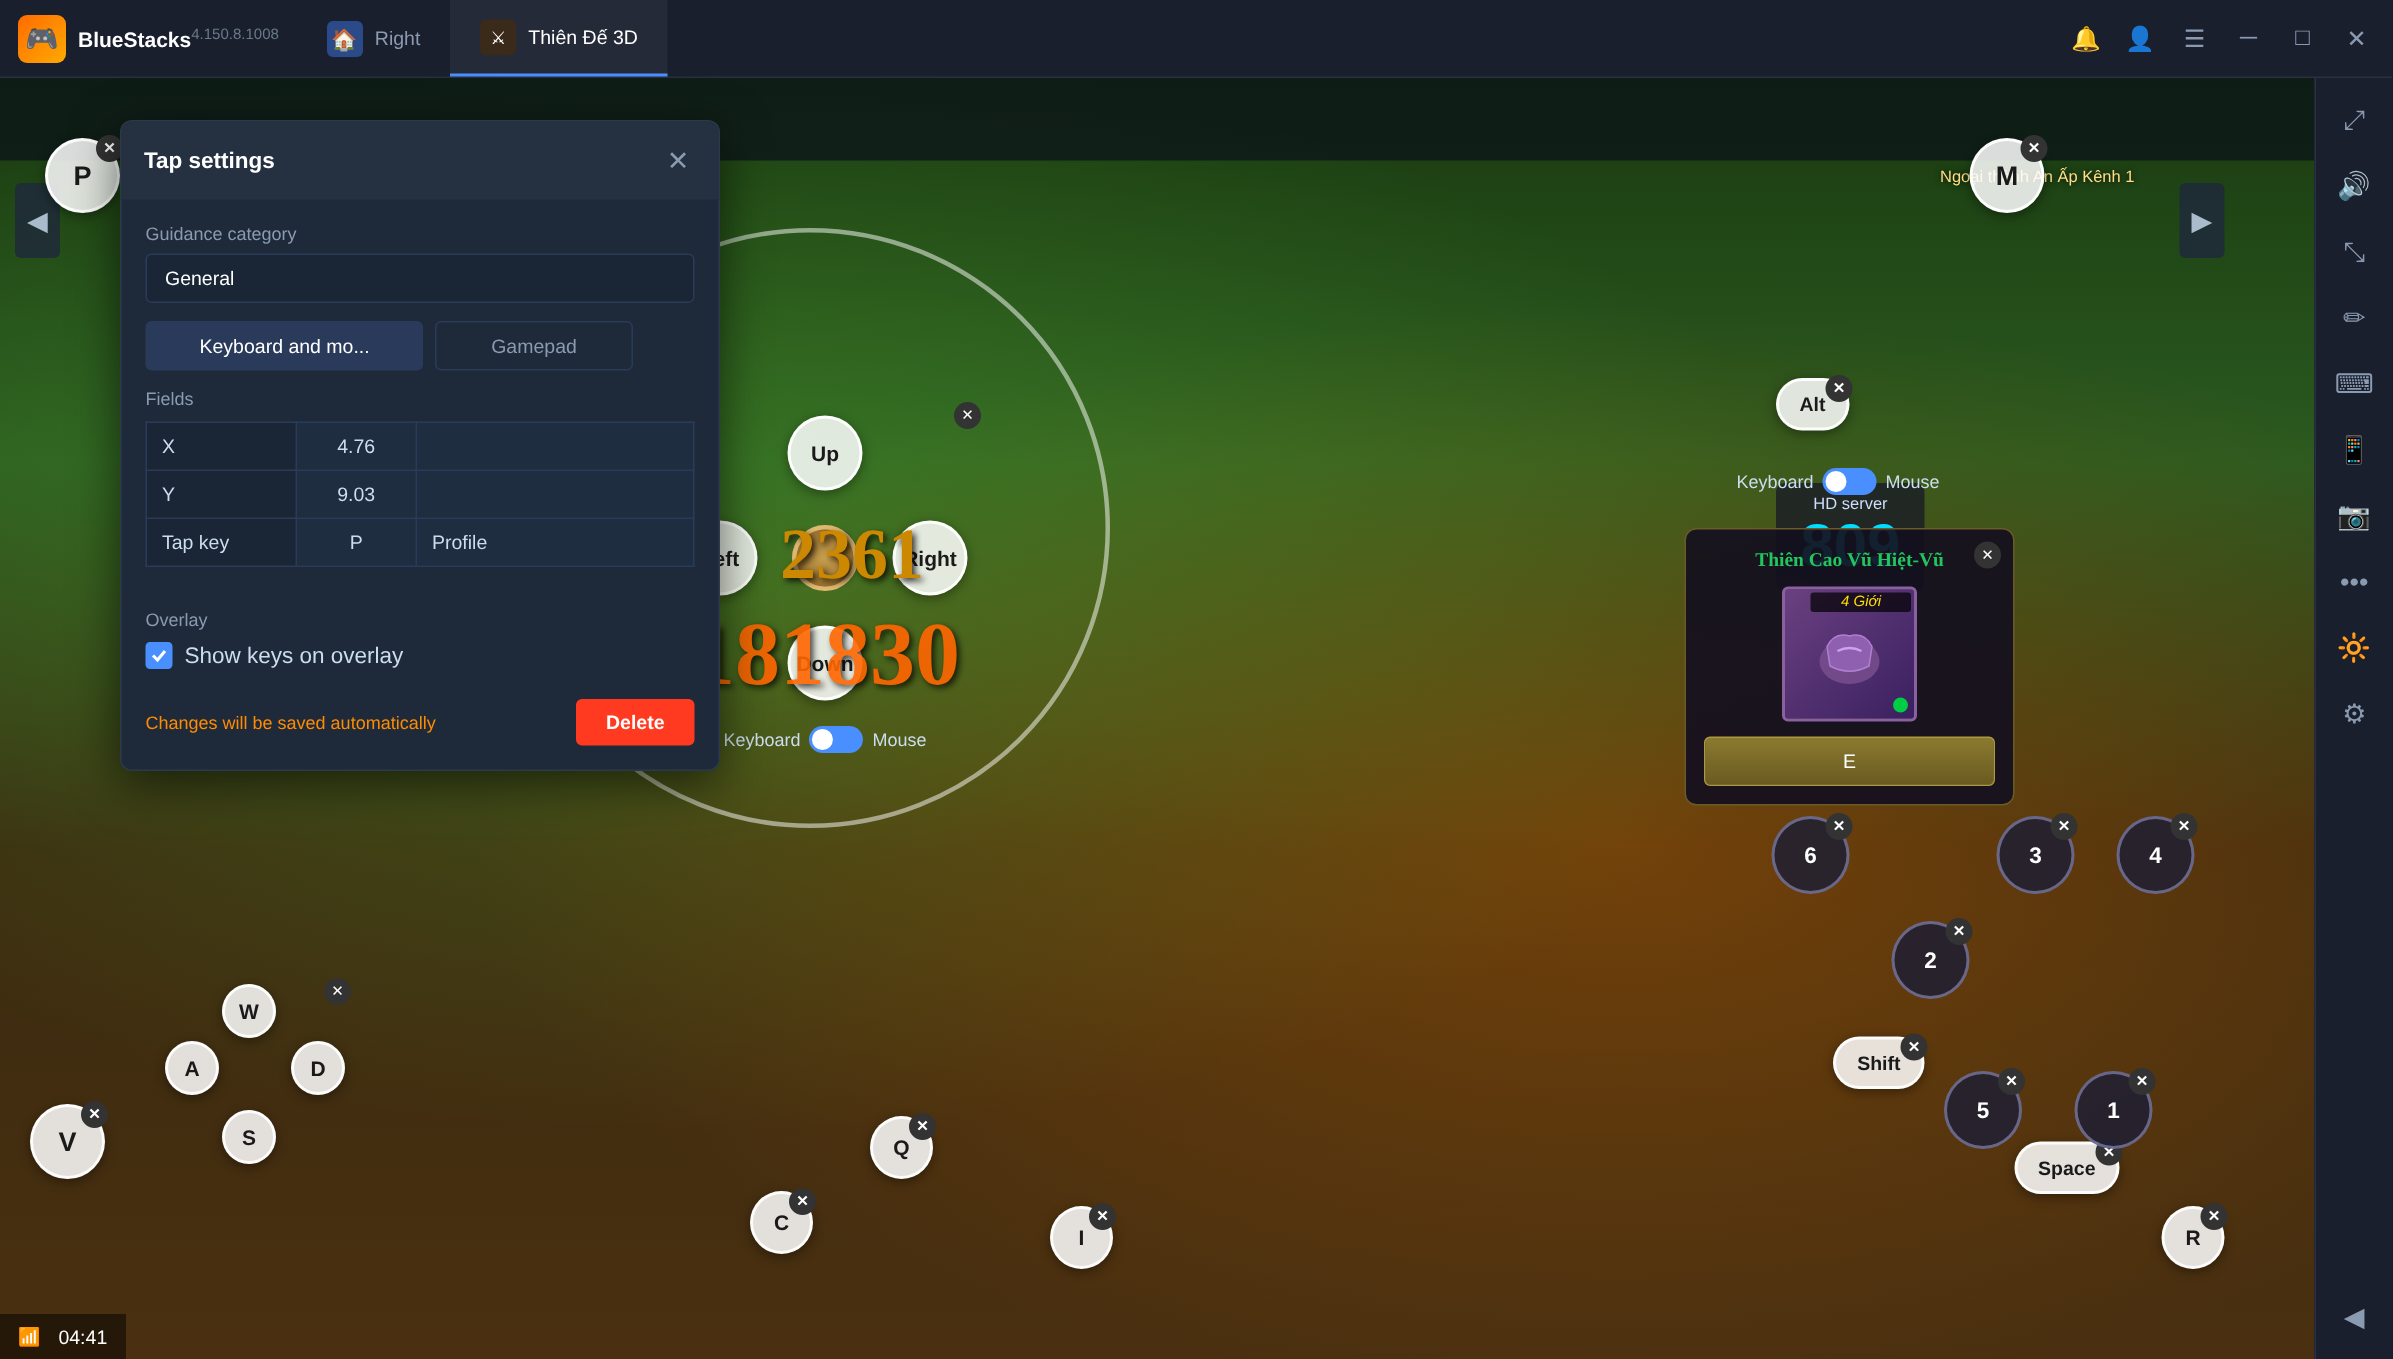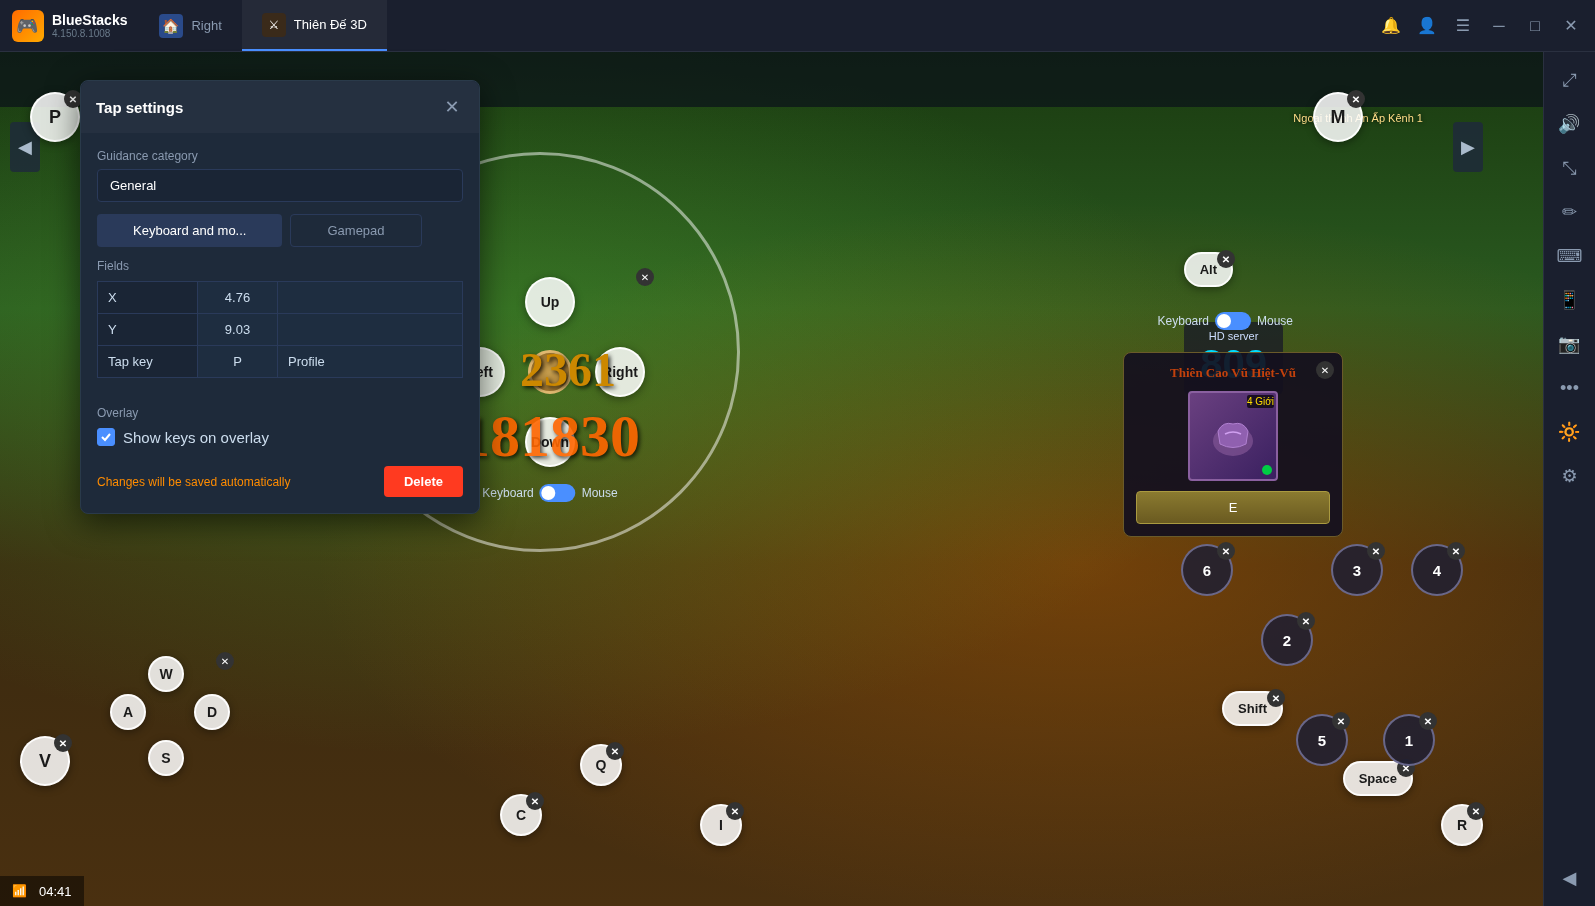--- a/index.html
+++ b/index.html
@@ -37,21 +37,21 @@
       border-radius: 6px;
       background: linear-gradient(135deg, #ff6b00, #ffaa00);
       display: flex;
       align-items: center;
       justify-content: center;
       font-size: 18px;
     }
 
     .titlebar-appname {
       display: flex;
-      flex-direction: column;
+      flex-direction: row;
     }
 
     .app-title {
       color: #ffffff;
       font-size: 14px;
       font-weight: 600;
     }
 
     .app-version {
       color: #6a7a8a;
@@ -422,21 +422,21 @@
       right: 200px;
       width: 220px;
       background: rgba(20,15,30,0.92);
       border: 1px solid #6a5a2a;
       border-radius: 8px;
       padding: 12px;
       z-index: 30;
     }
 
     .item-popup-title {
-      color: #c2410c;
+      color: #22c55e;
       font-size: 13px;
       font-weight: 700;
       text-align: center;
       margin-bottom: 10px;
       font-family: serif;
     }
 
     .item-icon-area {
       width: 90px;
       height: 90px;
@@ -450,22 +450,23 @@
       position: relative;
     }
 
     .item-level-badge {
       position: absolute;
       top: 2px;
       right: 2px;
       background: rgba(0,0,0,0.7);
       color: #ffdd00;
       font-size: 10px;
-      padding: 1px 0;
+      padding: 1px 20px;
       border-radius: 2px;
+      font-style: italic;
     }
 
     .item-action-btn {
       display: block;
       width: 100%;
       padding: 8px;
       background: linear-gradient(180deg, #8a7a30, #6a5a20);
       border: 1px solid #aa9a40;
       border-radius: 4px;
       color: #ffffff;

